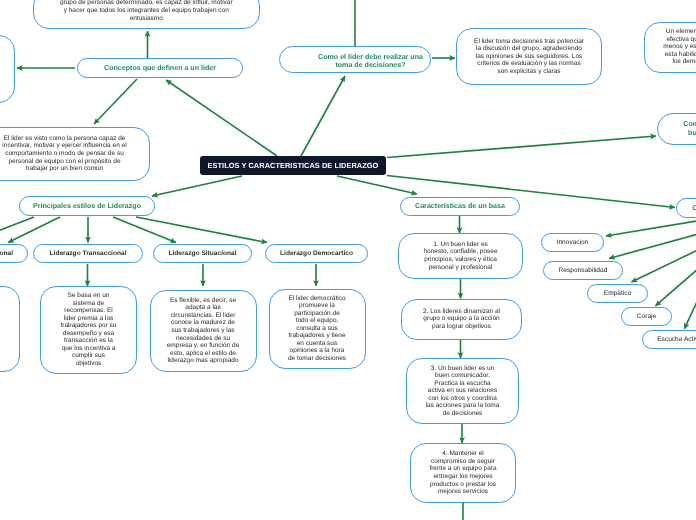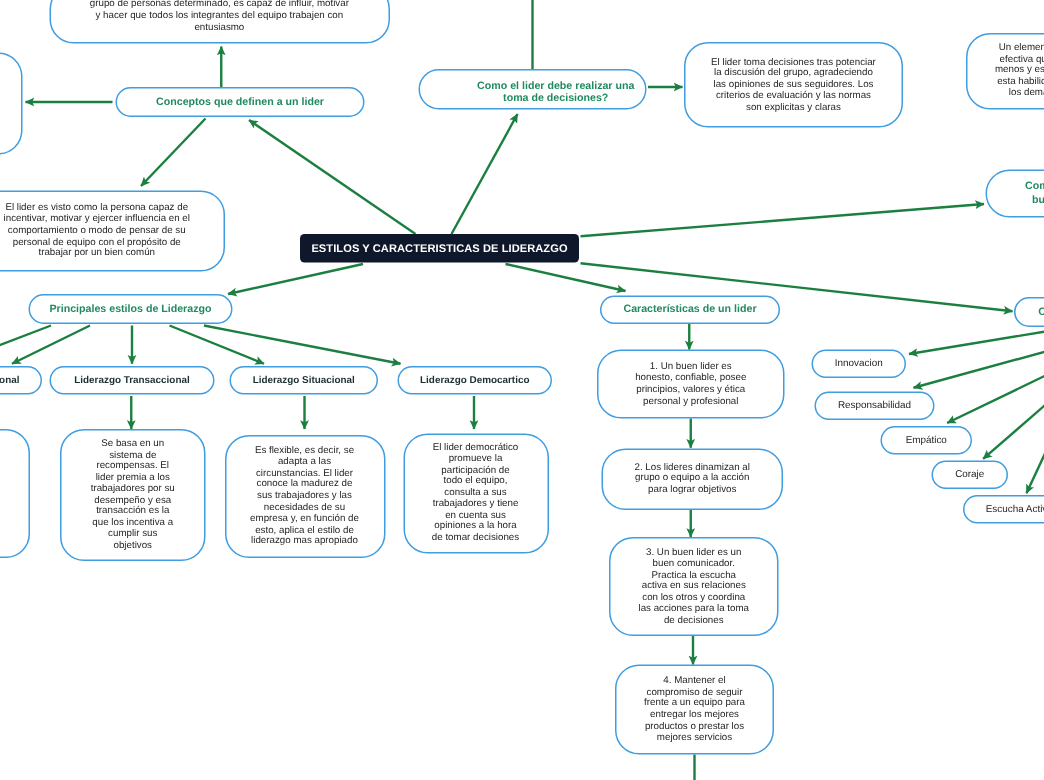--- a/index.html
+++ b/index.html
@@ -84,21 +84,21 @@
   <div class="node body" style="left:644px;top:21.5px;width:138px;height:51px;">
       <span style="width:100px;">Un elemento de la comunicación efectiva que practicamos mucho menos y es mas dificil de dominar, esta habilidad permite entender a los demas y saber escuchar</span>
     </div>
   <div class="node heading" style="left:657px;top:112.5px;width:96px;height:32px;">
       <span style="width:48px;">Como ser un buen lider</span>
     </div>
   <div class="node heading" style="left:19px;top:196px;width:136px;height:20px;">
       <span style="">Principales estilos de Liderazgo</span>
     </div>
   <div class="node heading" style="left:400px;top:197px;width:120px;height:18.5px;">
-      <span style="">Características de un lider</span>
+      <span style="">Características de un basa</span>
     </div>
   <div class="node heading" style="left:676px;top:198px;width:108px;height:19.5px;">
       <span style="width:76px;">Cualidades de un lider</span>
     </div>
   <div class="node label" style="left:-90px;top:244px;width:118px;height:19px;">
       <span style="">Liderazgo Transformacional</span>
     </div>
   <div class="node label" style="left:33px;top:244px;width:110px;height:19px;">
       <span style="">Liderazgo Transaccional</span>
     </div>

